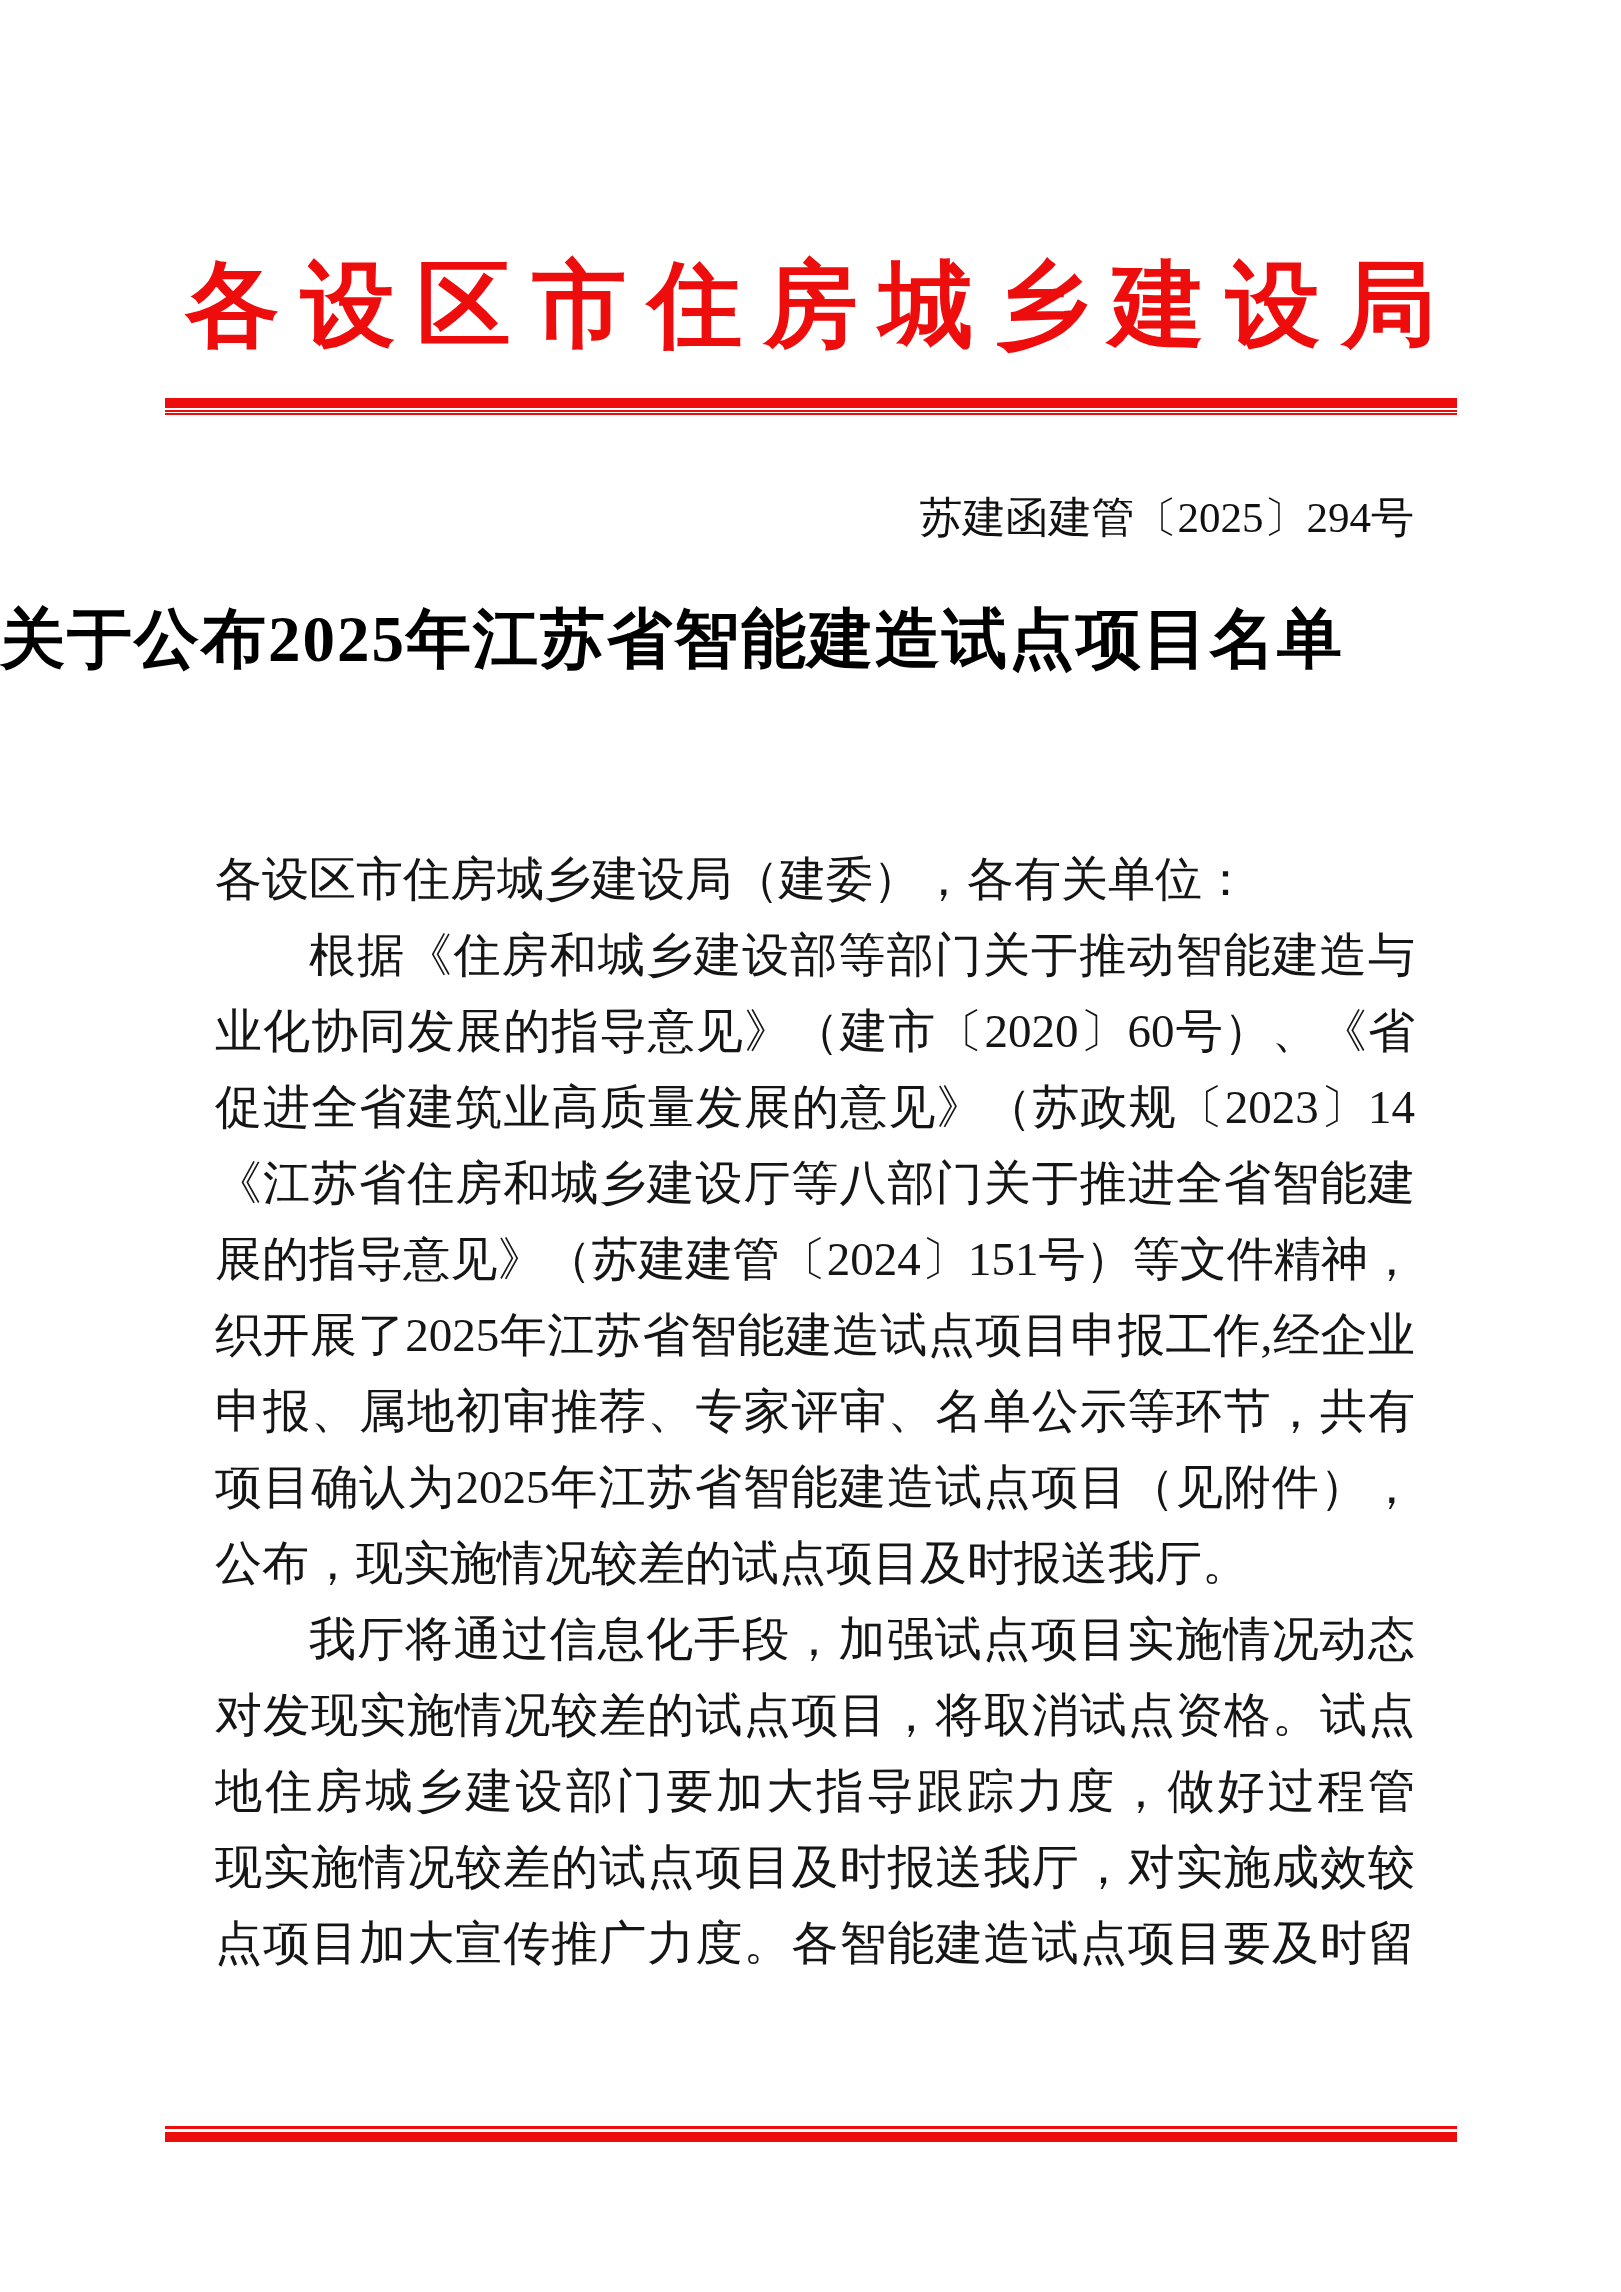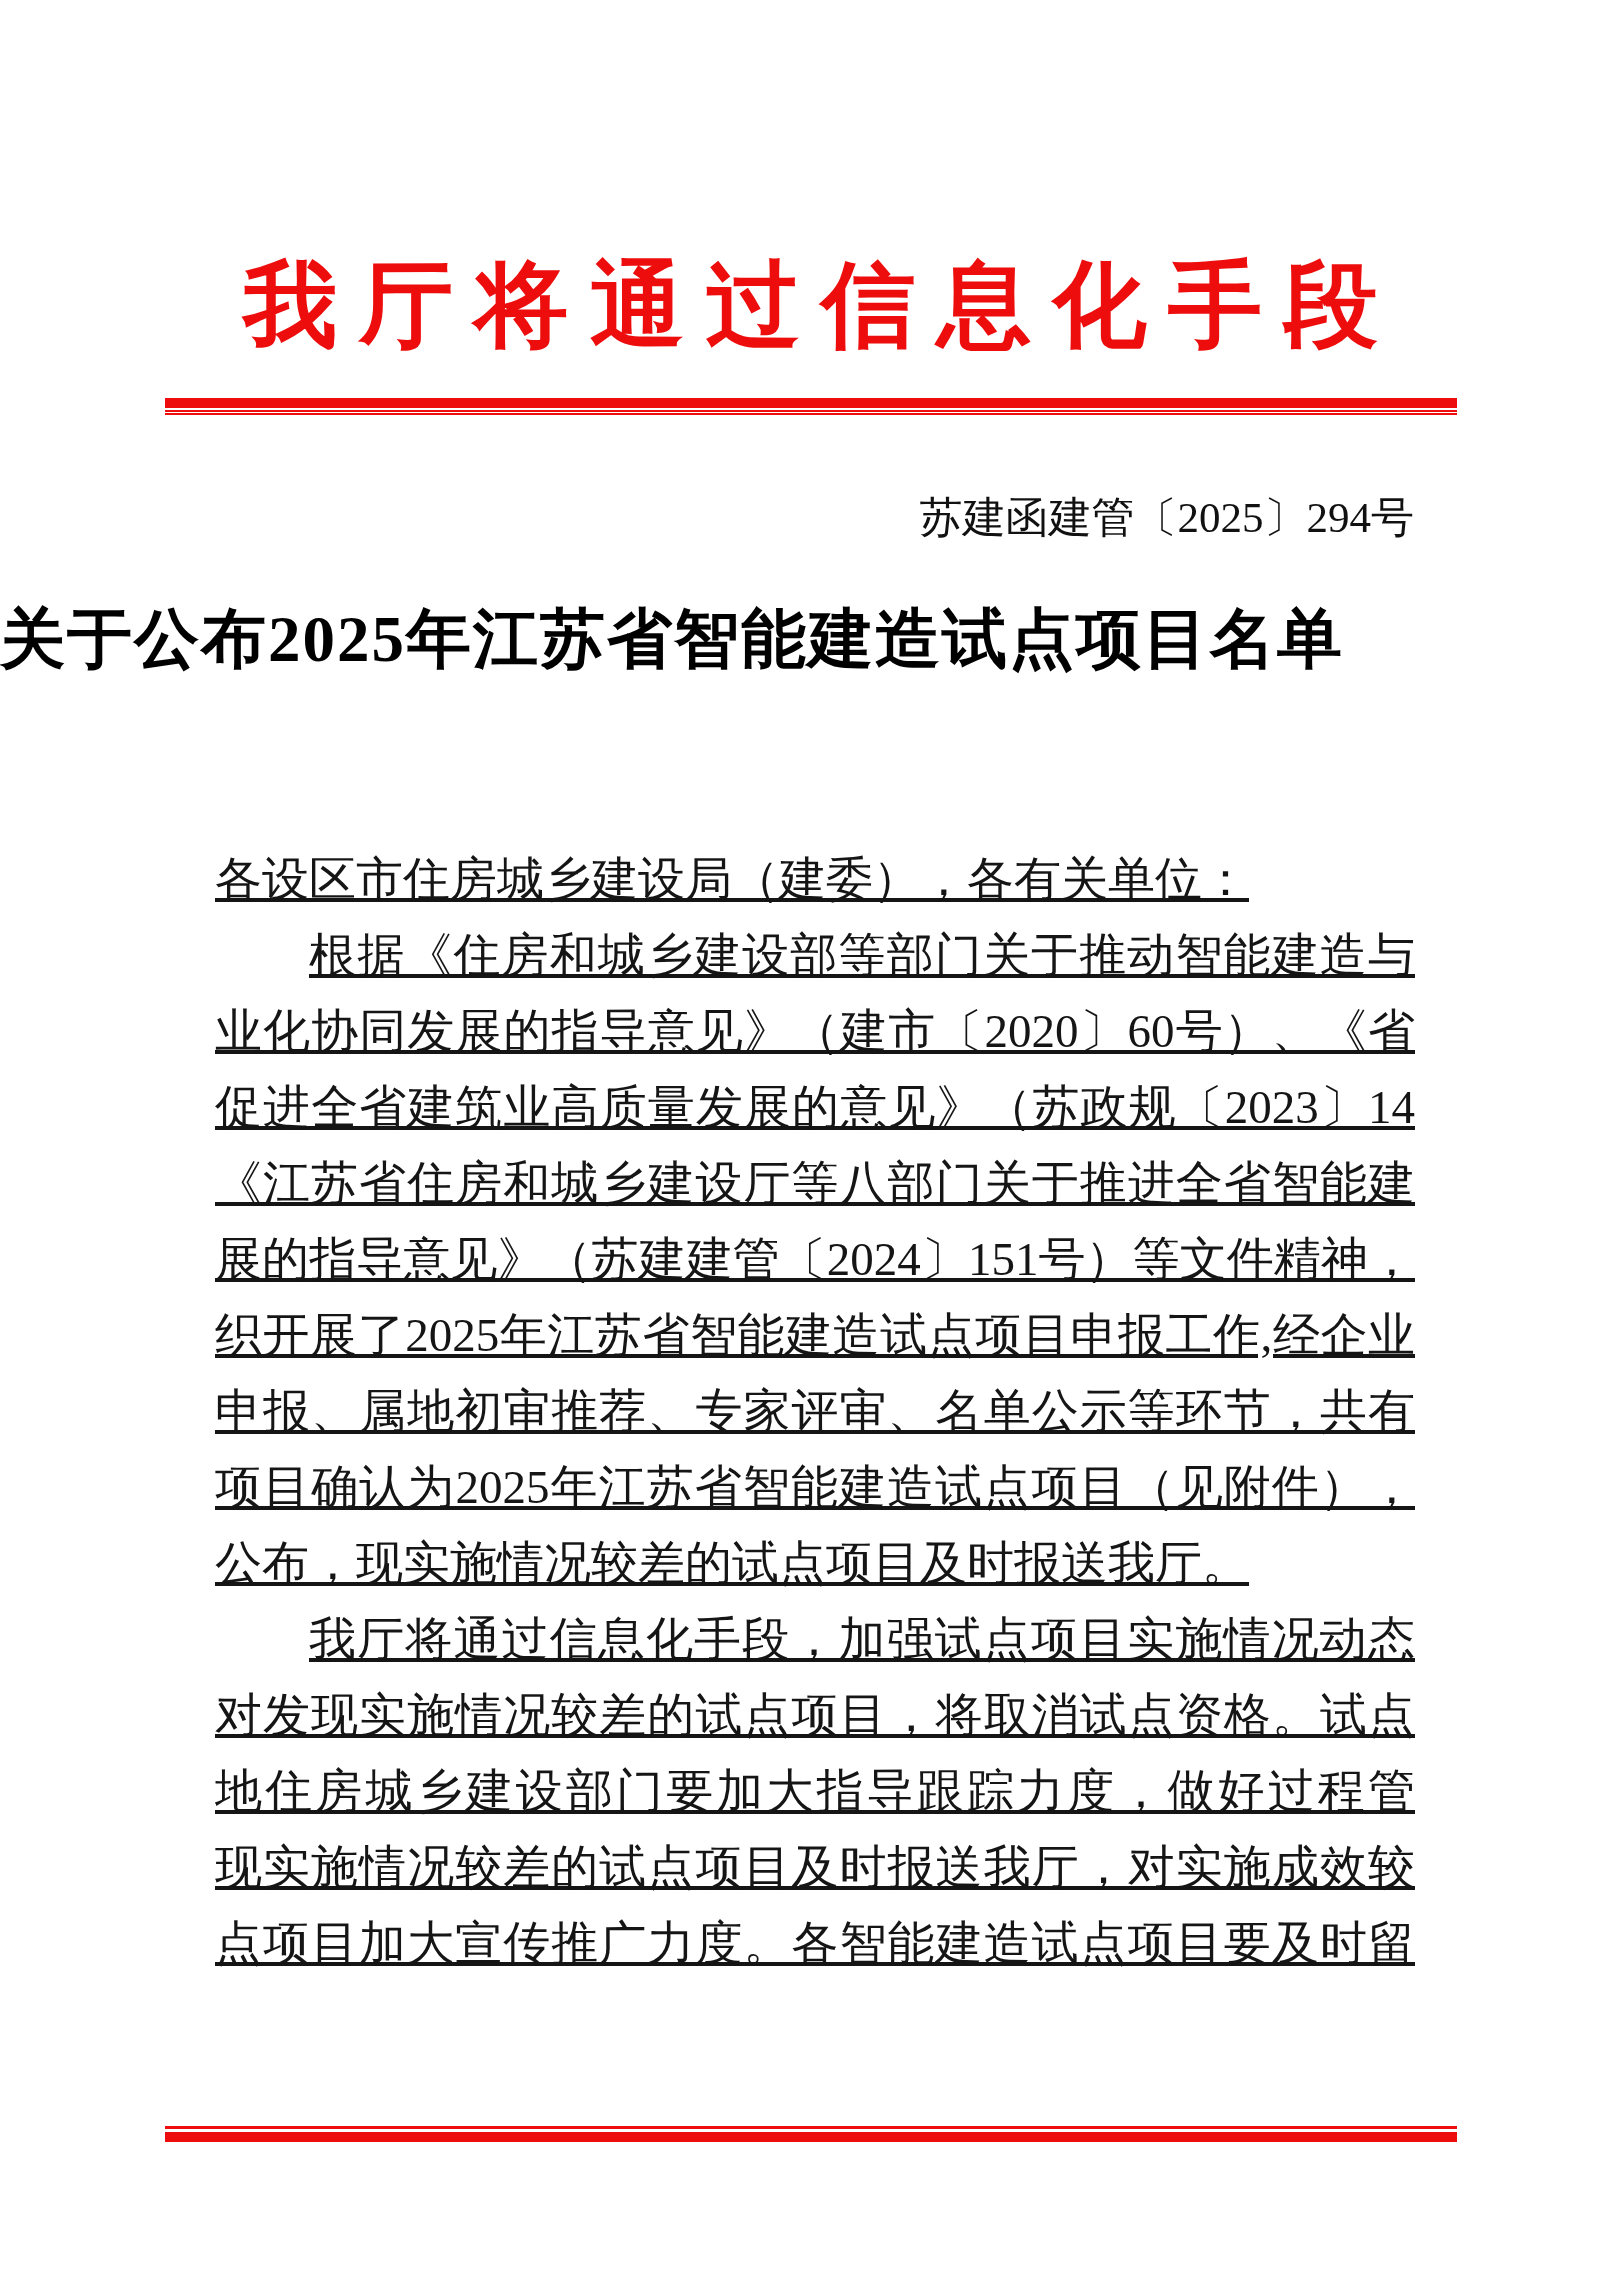--- a/index.html
+++ b/index.html
@@ -80,37 +80,36 @@
     top: 841px;
     left: 215px;
     width: 1200px;
     font-size: 47px;
     color: #151515;
     line-height: 76px;
   }
   .line {
     height: 76px;
     white-space: nowrap;
-    text-decoration: underline;
   }
   .line.justify {
     white-space: normal;
     text-align: justify;
     text-align-last: justify;
     text-justify: inter-character;
     overflow: hidden;
   }
   .line.indent { text-indent: 94px; }
 </style>
 </head>
 <body>
 
 <div class="page">
 
-  <div class="agency-name">我厅将通过信息化手段</div>
+  <div class="agency-name">各设区市住房城乡建设局</div>
 
   <div class="rule-top">
     <div class="bar-thick"></div>
     <div class="gap2"></div>
     <div class="bar-thin"></div>
     <div class="gap1"></div>
     <div class="bar-thin"></div>
   </div>
 
   <div class="doc-number">苏建函建管〔2025〕294号</div>

